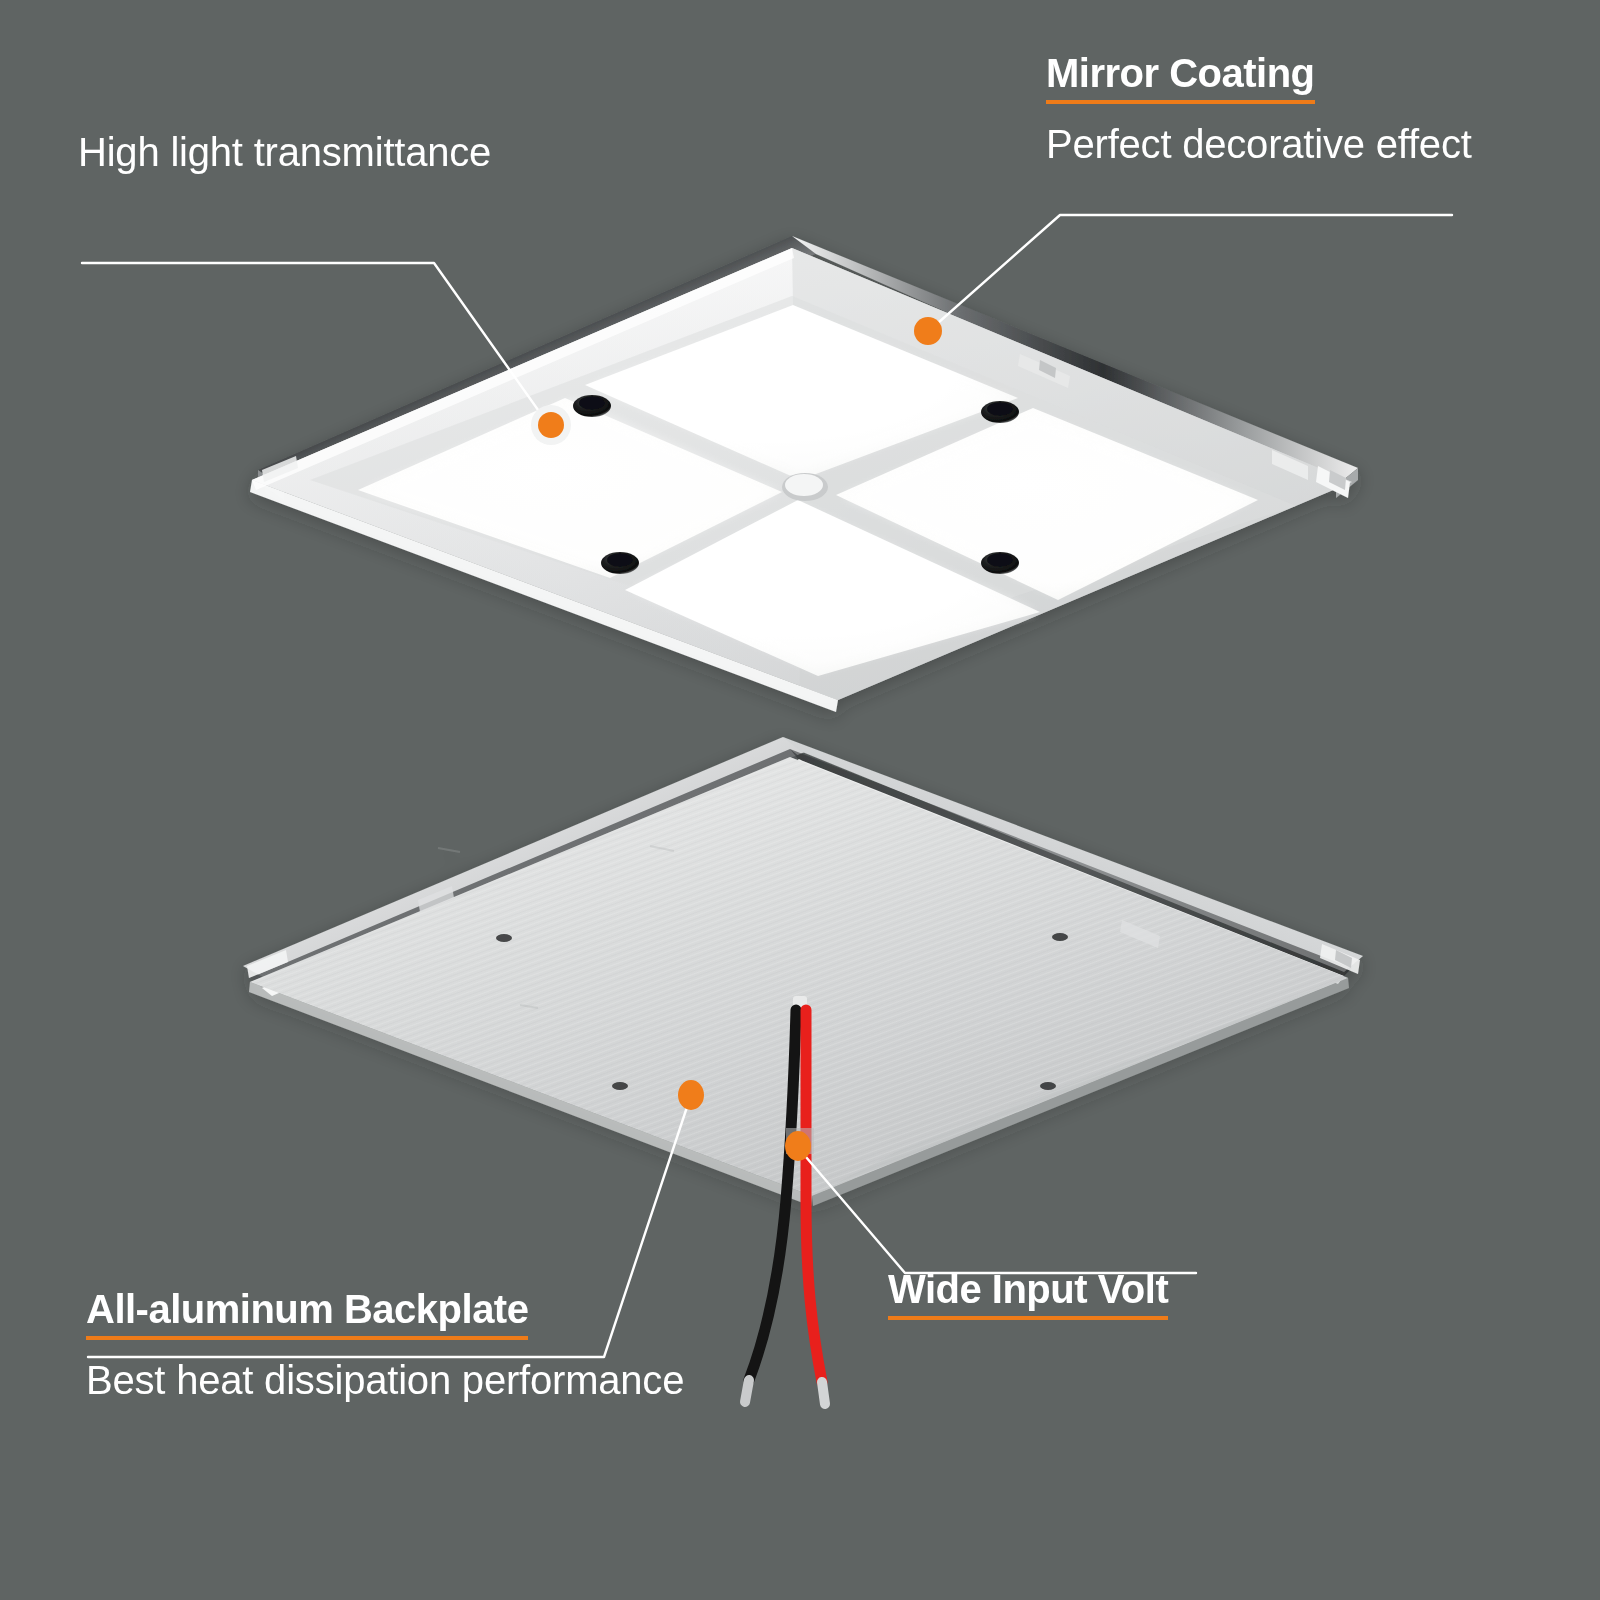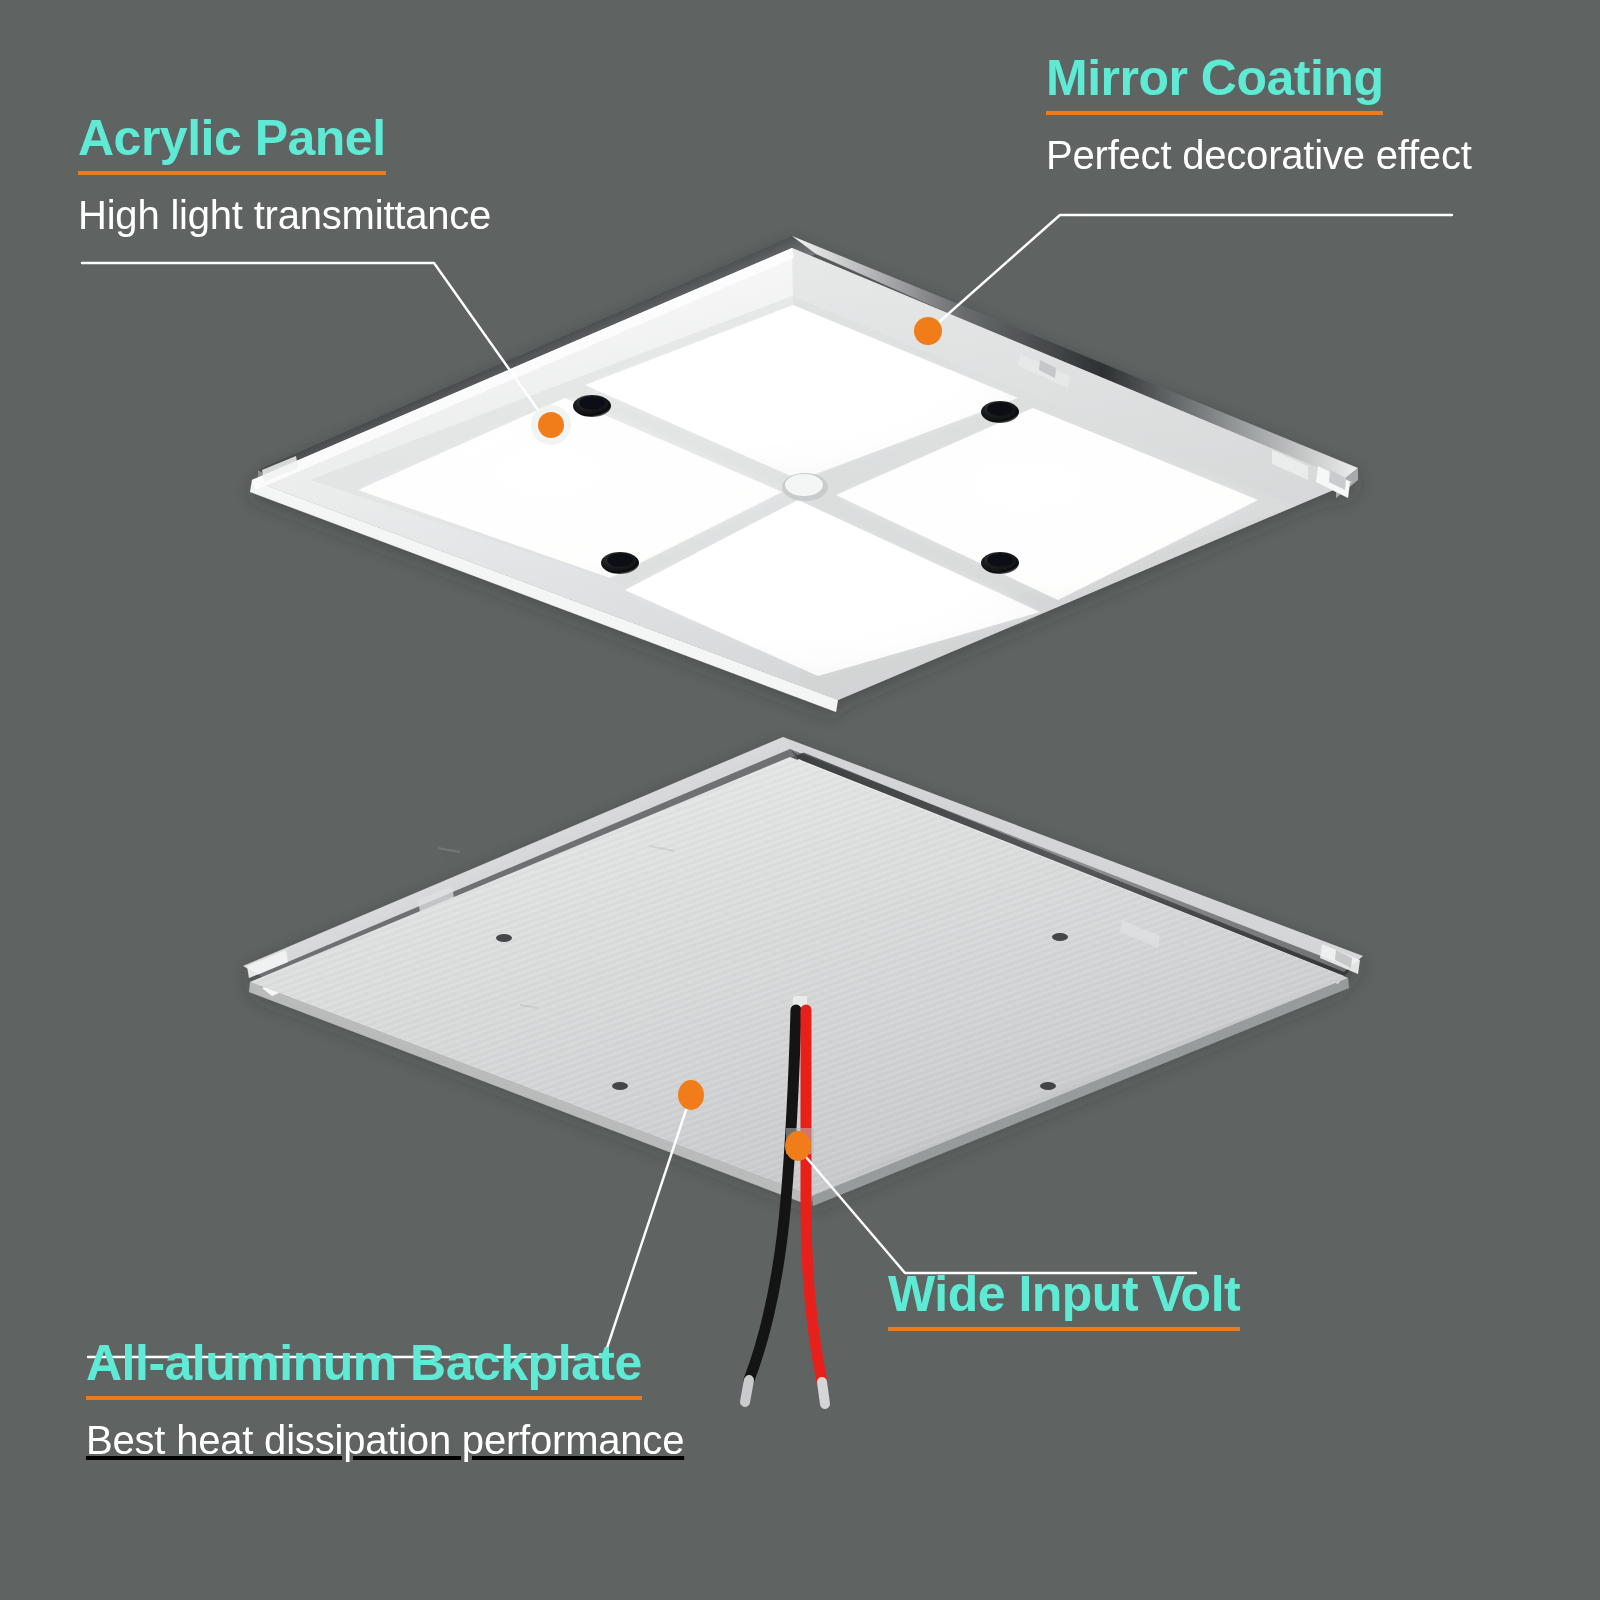--- a/index.html
+++ b/index.html
@@ -13,43 +13,43 @@
     height: 1600px;
     background: #5f6463;
     overflow: hidden;
     font-family: "Liberation Sans", sans-serif;
     -webkit-font-smoothing: antialiased;
   }
 
   
   .callout { position: absolute; }
   .callout .title {
-    color: #5eead4;
-    font-size: 50px;
+    color: #ffffff;
+    font-size: 40px;
     font-weight: bold;
     letter-spacing: -0.5px;
     line-height: 1.05;
     white-space: nowrap;
     display: inline-block;
     padding-bottom: 6px;
     border-bottom: 4px solid #ee7b19;
   }
   .callout .subtitle {
     color: #ffffff;
     font-size: 40px;
     font-weight: normal;
     line-height: 1.1;
     white-space: nowrap;
     margin-top: 18px;
     letter-spacing: -0.2px;
   }
 
   #callout-acrylic      { left: 78px;  top: 112px; }
   #callout-mirror       { left: 1046px; top: 52px; }
-  #callout-backplate    { left: 86px;  top: 1337px; text-decoration: underline; }
+  #callout-backplate    { left: 86px;  top: 1288px; }
   #callout-volt         { left: 888px;  top: 1268px; }
 
   
   svg.layer {
     position: absolute;
     left: 0; top: 0;
     width: 1600px; height: 1600px;
     overflow: visible;
   }
   #art-layer { z-index: 1; }
@@ -306,21 +306,20 @@
     </g>
 
     <g>
       <ellipse cx="798" cy="1146" rx="13" ry="15" fill="#f07d1a"></ellipse>
     </g>
   </svg>
 
   <div id="text-layer-wrap" style="position:absolute;left:0;top:0;width:1600px;height:1600px;">
 
     <div class="callout" id="callout-acrylic">
-      <div class="title">Acrylic Panel</div>
       <div class="subtitle">High light transmittance</div>
     </div>
 
     <div class="callout" id="callout-mirror">
       <div class="title">Mirror Coating</div>
       <div class="subtitle">Perfect decorative effect</div>
     </div>
 
     <div class="callout" id="callout-backplate">
       <div class="title">All-aluminum Backplate</div>

